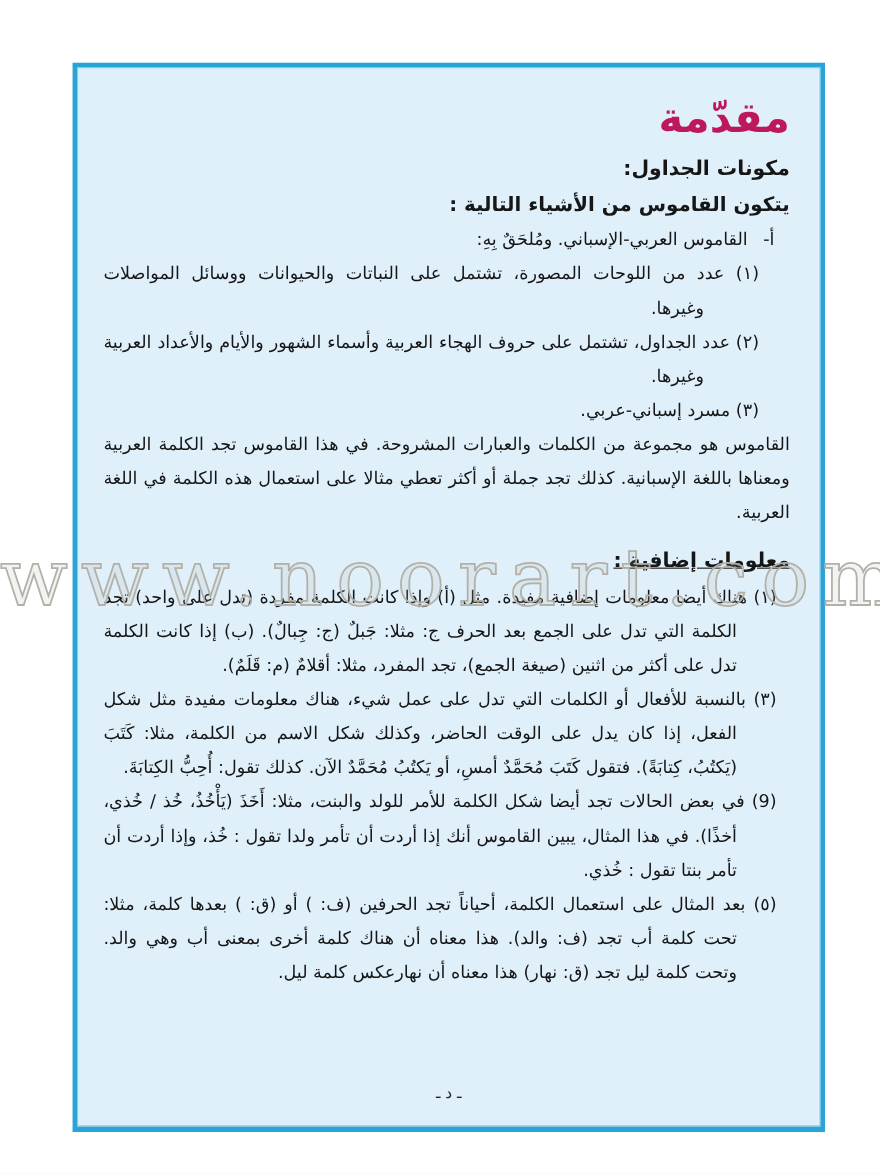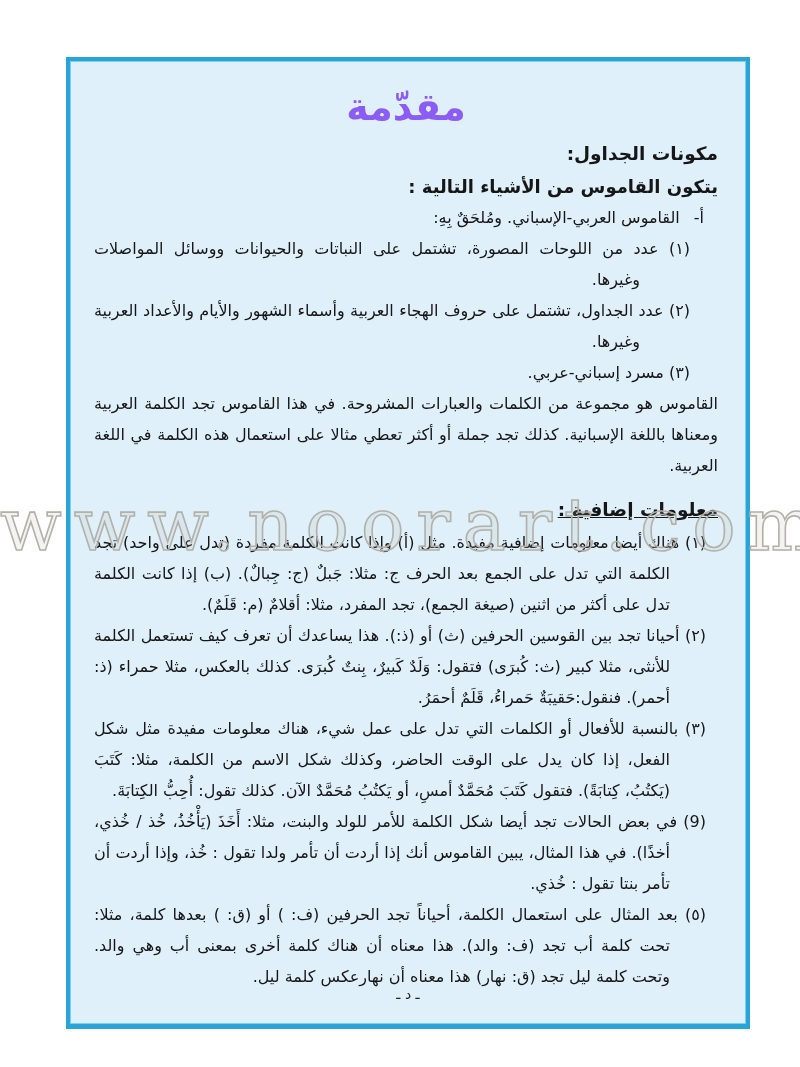--- a/index.html
+++ b/index.html
@@ -9,21 +9,21 @@
   }
   .frame{
     position:absolute;left:66px;top:57px;width:684px;height:972px;
     box-sizing:border-box;background:#dff0fb;
     border:4px solid #2aa3d6;border-bottom-width:5px;
     box-shadow:inset 0 0 0 1px #7fd0ef;
   }
   .content{direction:rtl;padding:22px 28px 0 24px;}
   h1.title{
     margin:0 0 8px 0;font-size:38px;line-height:48px;font-weight:bold;
-    text-align:center;color:#8b5cf6;
+    text-align:right;color:#be185d;
   }
   h2.heading{font-size:18.5px;line-height:30px;font-weight:bold;margin:8px 0 2px 0;}
   h2.heading.sec2{margin:16px 0 4px 0;}
   h2.heading.sec3{margin:14px 0 2px 0;text-decoration:underline;}
   p{margin:0;font-size:16px;line-height:31px;text-align:justify;}
   p.bold{font-weight:bold;font-size:18px;}
   p.item-a{padding-right:14px;}
   .marker{margin-left:14px;}
   p.ln1{padding-right:78px;text-indent:-50px;}
   p.ln2{padding-right:48px;text-indent:-36px;}
@@ -54,21 +54,20 @@
     <p class="item-a"><span class="marker">أ-</span><span>القاموس العربي-الإسباني. ومُلحَقٌ بِهِ:</span></p>
 
     <p class="ln1">(١) عدد من اللوحات المصورة، تشتمل على النباتات والحيوانات ووسائل المواصلات وغيرها.</p>
     <p class="ln1">(٢) عدد الجداول، تشتمل على حروف الهجاء العربية وأسماء الشهور والأيام والأعداد العربية وغيرها.</p>
     <p class="ln1">(٣) مسرد إسباني-عربي.</p>
 
     <p>القاموس هو مجموعة من الكلمات والعبارات المشروحة. في هذا القاموس تجد الكلمة العربية ومعناها باللغة الإسبانية.  كذلك تجد جملة أو أكثر تعطي مثالا على استعمال هذه الكلمة في اللغة العربية.</p>
 
     <h2 class="heading sec3">معلومات إضافية :</h2>
     <p class="ln2">(١) هناك أيضا معلومات إضافية مفيدة. مثل (أ) وإذا كانت الكلمة مفردة (تدل على واحد) تجد الكلمة التي تدل على الجمع بعد الحرف ج:  مثلا: جَبلٌ (ج: جِبالٌ). (ب) إذا كانت الكلمة تدل على أكثر من اثنين (صيغة الجمع)، تجد المفرد، مثلا: أقلامٌ (م: قَلَمٌ).</p>
-    <p class="ln2">(٢) أحيانا تجد بين القوسين الحرفين (ث) أو (ذ:). هذا يساعدك أن تعرف كيف تستعمل الكلمة للأنثى، مثلا كبير (ث: كُبرَى) فتقول: وَلَدٌ كَبيرٌ، بِنتٌ كُبرَى. كذلك بالعكس، مثلا حمراء (ذ: أحمر). فنقول:حَقيبَةٌ حَمراءُ، قَلَمٌ أحمَرُ.</p>
     <p class="ln2">(٣) بالنسبة للأفعال أو الكلمات التي تدل على عمل شيء، هناك معلومات مفيدة مثل شكل الفعل،  إذا كان يدل على الوقت الحاضر، وكذلك شكل الاسم من الكلمة، مثلا: كَتَبَ (يَكتُبُ، كِتابَةً). فتقول كَتَبَ مُحَمَّدٌ أمسِ، أو يَكتُبُ مُحَمَّدٌ الآن. كذلك تقول: أُحِبُّ الكِتابَةَ.</p>
     <p class="ln2">(9) في بعض الحالات تجد أيضا شكل الكلمة للأمر للولد والبنت، مثلا: أَخَذَ (يَأْخُذُ، خُذ / خُذي، أخذًا). في هذا المثال، يبين القاموس أنك إذا أردت أن تأمر ولدا تقول : خُذ، وإذا أردت أن تأمر بنتا تقول : خُذي.</p>
     <p class="ln2">(٥) بعد المثال على استعمال الكلمة، أحياناً تجد الحرفين (ف: ) أو (ق: ) بعدها كلمة، مثلا: تحت كلمة أب تجد (ف: والد). هذا معناه أن هناك كلمة أخرى بمعنى أب وهي والد.  وتحت كلمة ليل تجد (ق: نهار) هذا معناه أن نهارعكس كلمة ليل.</p>
 
   </div>
   <div class="pagenum">ـ د ـ</div>
 </div>
 
 <div class="watermark">www.noorart.com</div>
 

